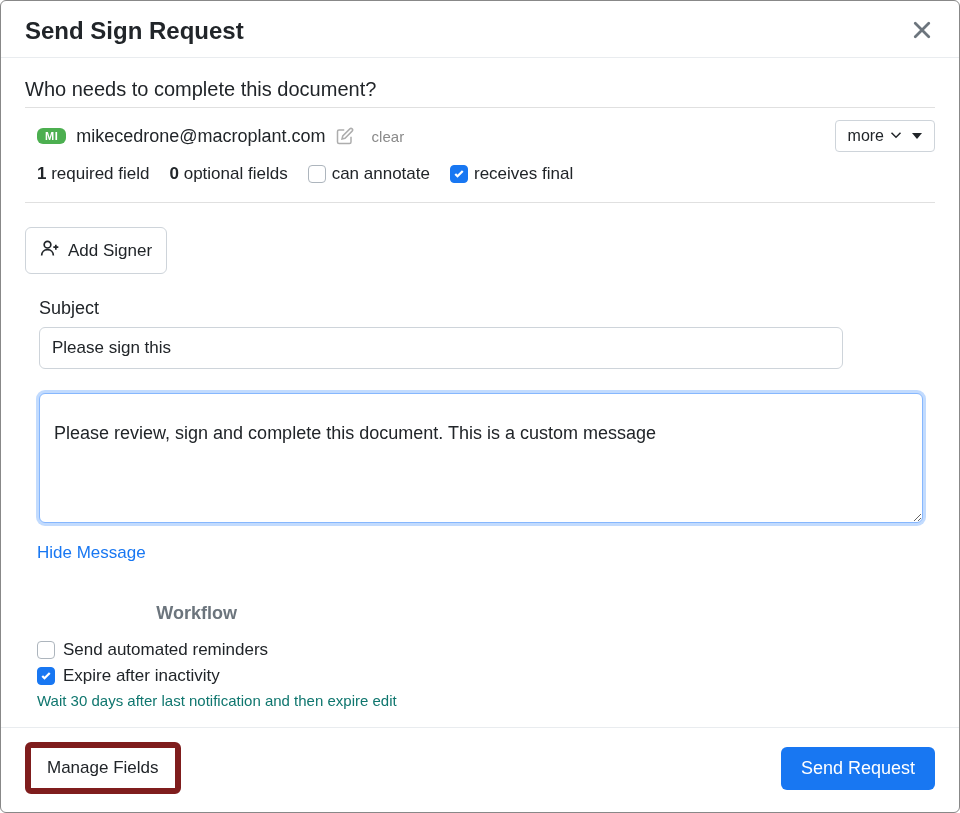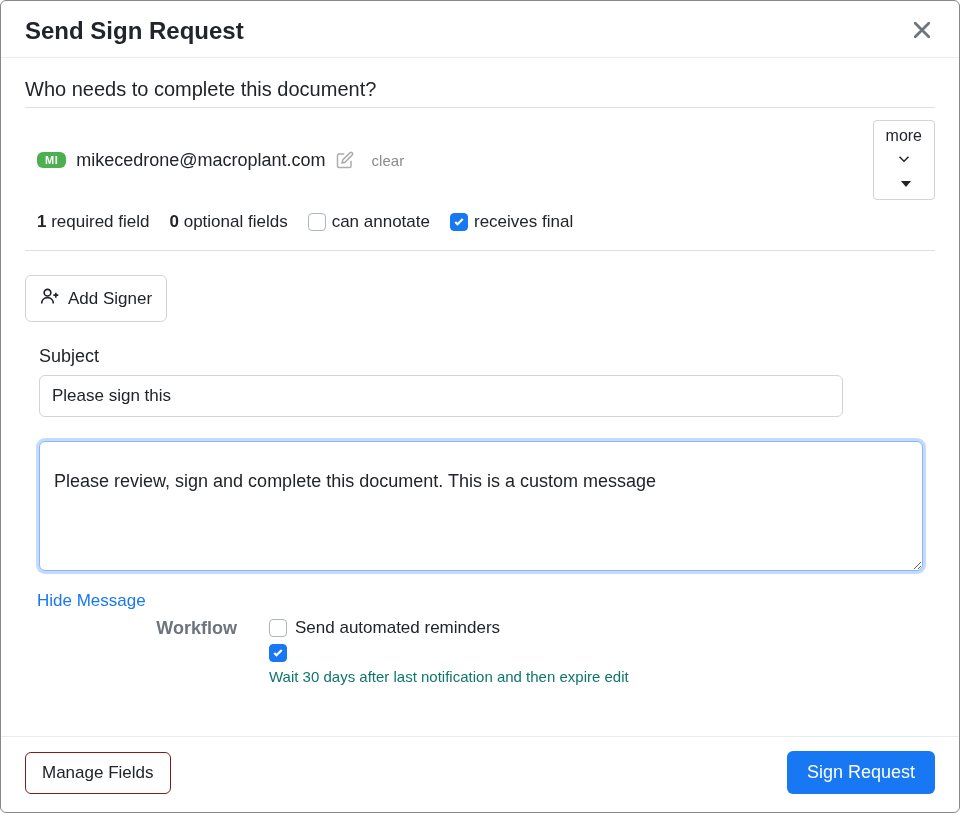--- a/index.html
+++ b/index.html
@@ -87,21 +87,20 @@
     border: 1px solid #ced4da;
     background: #fff;
     border-radius: 4px;
     padding: 6px 12px;
     font-size: 16px;
     color: #212529;
     cursor: pointer;
     display: inline-flex;
     align-items: center;
     gap: 6px;
-    flex-direction: column;
   }
   .fields-row {
     display: flex;
     align-items: center;
     gap: 20px;
     font-size: 17px;
     padding: 4px 0 18px 12px;
     border-bottom: 1px solid #e0e0e0;
   }
   .fields-row .bold { font-weight: 700; }
@@ -166,44 +165,45 @@
   }
   .hide-message {
     color: #1877f2;
     font-size: 17px;
     cursor: pointer;
     display: inline-block;
     margin: 16px 0 0 12px;
   }
   .workflow-row {
     display: flex;
-    margin-top: 7px;
+    margin-top: 40px;
     margin-left: 12px;
-    gap: 32px;
+    gap: 16px;
     align-items: flex-start;
+    flex-direction: column;
   }
   .workflow-label {
     color: #6c757d;
     font-weight: 700;
     font-size: 18px;
     width: 200px;
     text-align: right;
   }
   .workflow-options { font-size: 17px; }
   .workflow-options .opt { display: flex; align-items: center; gap: 8px; margin-bottom: 6px; }
   .workflow-note { color: #0f766e; font-size: 15px; margin-top: 2px; }
   .modal-footer {
     display: flex;
     justify-content: space-between;
     align-items: center;
     padding: 14px 24px 18px 24px;
     border-top: 1px solid #e9ecef;
   }
   .btn-outline {
-    border: 1px solid #7f1d1d;
+    border: 6px solid #7f1d1d;
     background: #fff;
     border-radius: 6px;
     padding: 10px 16px;
     font-size: 17px;
     color: #212529;
     cursor: pointer;
   }
   .btn-primary {
     border: none;
     background: #1877f2;
@@ -315,25 +315,26 @@
             
           </span>
           <span>Send automated reminders</span>
         </div>
         <div class="opt">
           <span class="chk-box checked">
             <svg width="12" height="12" viewBox="0 0 16 16" fill="none" stroke="#fff" stroke-width="3">
                 <path d="M3 8l3 3 7-7"></path>
               </svg>
           </span>
+          <span>Expire after inactivity</span>
         </div>
         <div class="workflow-note">Wait 30 days after last notification and then expire edit</div>
       </div>
     </div>
 
   </div>
 
   <div class="modal-footer">
     <button class="btn-outline">Manage Fields</button>
-    <button class="btn-primary">Sign Request</button>
+    <button class="btn-primary">Send Request</button>
   </div>
 
 </div>
 
 </body></html>

